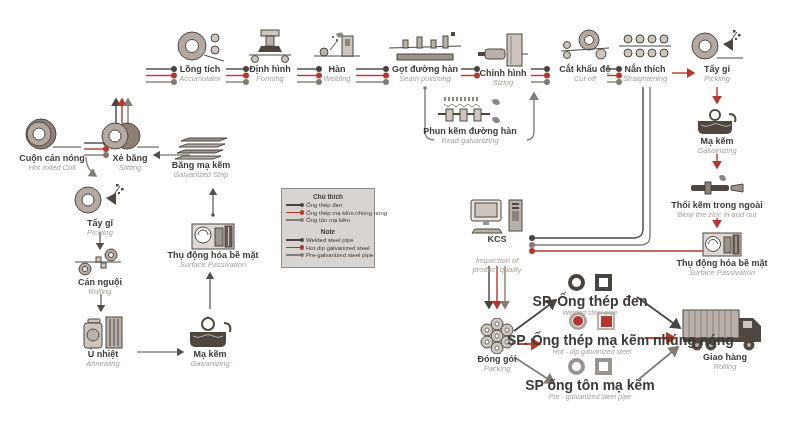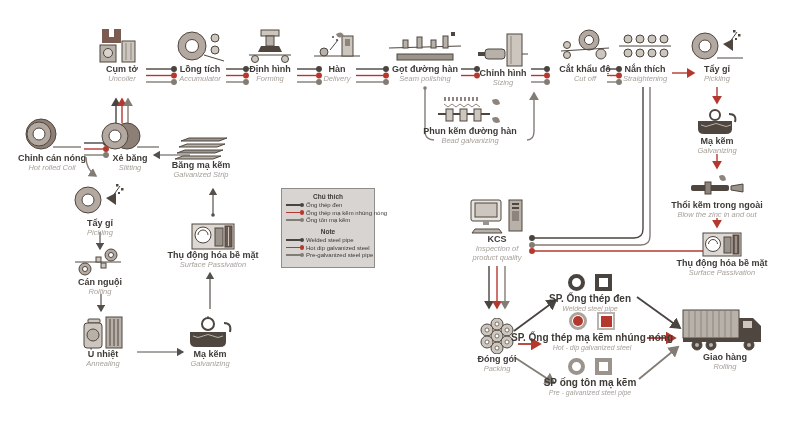--- a/index.html
+++ b/index.html
@@ -3,21 +3,21 @@
 <meta charset="utf-8">
 <style>
   html,body{margin:0;padding:0;background:#fff;}
   .canvas{position:relative;width:800px;height:447px;background:#fff;overflow:hidden;
           font-family:"Liberation Sans", sans-serif;}
   #connectors{position:absolute;left:0;top:0;z-index:1;}
   .station{position:absolute;z-index:2;text-align:center;}
   .station .icon{display:flex;align-items:flex-end;justify-content:center;}
   .vi{font-size:9px;font-weight:bold;color:#3e3a36;line-height:1.15;white-space:nowrap;}
   .en{font-size:7.5px;font-style:italic;color:#a8a099;line-height:1.2;}
-  .kcs .en{max-width:64px;margin:0 auto;}
+  .kcs .en{max-width:64px;margin:12px auto;}
   
   .legend{position:absolute;left:281px;top:188px;width:94px;height:80px;z-index:2;
           background:#d7d4d1;border:1px solid #8f8b88;box-sizing:border-box;padding:4px 4px 2px 4px;}
   .legend .ltitle{font-size:6.5px;font-weight:bold;color:#3e3a36;text-align:center;margin-bottom:2px;}
   .lrow{display:flex;align-items:center;margin-bottom:1.5px;}
   .lrow .llabel{font-size:6px;color:#3e3a36;white-space:nowrap;}
   .larrow{position:relative;display:inline-block;width:16px;height:1.5px;margin-right:4px;flex:none;}
   .larrow::after{content:"";position:absolute;right:-2px;top:-1.6px;width:4.5px;height:4.5px;border-radius:50%;}
   .larrow.w{background:#4a4440}.larrow.w::after{background:#4a4440}
   .larrow.r{background:#b5382e}.larrow.r::after{background:#b5382e}
@@ -25,21 +25,21 @@
   
   .product{position:absolute;z-index:2;text-align:center;}
   .picons{display:flex;justify-content:center;align-items:center;gap:10px;margin-bottom:2px;}
   .ring{display:inline-block;width:9px;height:9px;border-radius:50%;border:4.5px solid #4a4440;}
   .sq{display:inline-block;width:9px;height:9px;border:4.5px solid #4a4440;}
   .ring.gray,.sq.gray{border-color:#9b948d;}
   .ring.thin{border-width:3px;width:12px;height:12px;position:relative;border-color:#aaa49d;}
   .ring.thin::after{content:"";position:absolute;inset:1px;border-radius:50%;background:#b5382e;}
   .sq.thin{border-width:2px;width:14px;height:14px;position:relative;border-color:#b9b3ac;}
   .sq.thin::after{content:"";position:absolute;inset:1.5px;background:#b5382e;}
-  .product .vi{font-size:10px;}
+  .product .vi{font-size:14px;}
   .product .en{font-size:7px;}
 </style>
 </head>
 <body>
 
 <div class="canvas">
 
   <svg id="connectors" width="800" height="447">
     <defs>
       <marker id="dk" markerWidth="6" markerHeight="6" refX="3" refY="3">
@@ -144,34 +144,20 @@
       </g>
 
       <g>
         <line x1="637" y1="297" x2="680" y2="328" stroke="#4a4440" stroke-width="1.8" marker-end="url(#ak)"></line>
         <line x1="647" y1="338" x2="675" y2="338" stroke="#b5382e" stroke-width="1.8" marker-end="url(#ar)"></line>
         <line x1="639" y1="379" x2="678" y2="347" stroke="#837c75" stroke-width="1.8" marker-end="url(#ag)"></line>
       </g>
     </g>
   </svg>
 
-  <div class="station" style="left:77px;top:26px;width:90px">
-    <div class="icon" style="height:38px">
-      <svg width="48" height="36" viewBox="0 0 48 36">
-          <path d="M4,1 h7 v8 h5 v-8 h7 v14 h-19 z" fill="#7a5c52"></path>
-          <rect x="2" y="17" width="16" height="17" fill="#b8b1aa" stroke="#4e463f"></rect>
-          <circle cx="10" cy="25" r="4.5" fill="#d9d3cd" stroke="#4e463f"></circle>
-          <rect x="24" y="13" width="13" height="21" fill="#cdc6bf" stroke="#4e463f"></rect>
-          <line x1="28" y1="15" x2="28" y2="32" stroke="#8d857d"></line>
-          <line x1="33" y1="15" x2="33" y2="32" stroke="#8d857d"></line>
-        </svg>
-    </div>
-    <div class="vi">Cụm tở</div>
-    <div class="en">Uncoiler</div>
-  </div>
 
   <div class="station" style="left:155px;top:26px;width:90px">
     <div class="icon" style="height:38px">
       <svg width="50" height="36" viewBox="0 0 50 36">
           <circle cx="17" cy="18" r="14" fill="#b3a9a1" stroke="#4e463f"></circle>
           <circle cx="17" cy="18" r="6.5" fill="#fff" stroke="#4e463f"></circle>
           <circle cx="40" cy="10" r="4" fill="#cdc6bf" stroke="#4e463f"></circle>
           <circle cx="40" cy="22" r="4" fill="#cdc6bf" stroke="#4e463f"></circle>
           <path d="M29,27 L49,33" stroke="#4e463f" fill="none"></path>
         </svg>
@@ -202,21 +188,21 @@
           <rect x="30" y="8" width="11" height="20" fill="#cdc6bf" stroke="#4e463f"></rect>
           <rect x="33" y="11" width="5" height="7" fill="#8d857d"></rect>
           <circle cx="12" cy="24" r="4" fill="#b8b1aa" stroke="#4e463f"></circle>
           <path d="M18,22 L26,12" stroke="#4e463f"></path>
           <path d="M24,6 q6,-4 8,2 q-6,4 -8,-2" fill="#8d857d"></path>
           <circle cx="21" cy="9" r="1" fill="#4e463f"></circle>
           <circle cx="25" cy="12" r="1" fill="#4e463f"></circle>
         </svg>
     </div>
     <div class="vi">Hàn</div>
-    <div class="en">Delivery</div>
+    <div class="en">Welding</div>
   </div>
 
   <div class="station" style="left:375px;top:26px;width:100px">
     <div class="icon" style="height:38px">
       <svg width="76" height="36" viewBox="0 0 76 36">
           <rect x="10" y="26" width="56" height="6" fill="#9b948d" stroke="#4e463f"></rect>
           <line x1="2" y1="20" x2="74" y2="18" stroke="#4e463f"></line>
           <rect x="16" y="12" width="5" height="8" fill="#b8b1aa" stroke="#4e463f"></rect>
           <rect x="30" y="9" width="5" height="11" fill="#b8b1aa" stroke="#4e463f"></rect>
           <rect x="44" y="12" width="5" height="8" fill="#b8b1aa" stroke="#4e463f"></rect>
@@ -296,21 +282,21 @@
 
   <div class="station" style="left:7px;top:115px;width:90px">
     <div class="icon" style="height:38px">
       <svg width="62" height="36" viewBox="0 0 62 36">
           <circle cx="20" cy="17" r="15" fill="#8d7f75" stroke="#4e463f"></circle>
           <circle cx="18" cy="17" r="12" fill="#b3a9a1" stroke="#4e463f"></circle>
           <circle cx="18" cy="17" r="6" fill="#fff" stroke="#4e463f"></circle>
           <path d="M32,30 H60" stroke="#4e463f"></path>
         </svg>
     </div>
-    <div class="vi">Chỉnh cán nóng</div>
+    <div class="vi">Cuộn cán nóng</div>
     <div class="en">Hot rolled Coil</div>
   </div>
 
   <div class="station" style="left:85px;top:119px;width:90px">
     <div class="icon" style="height:34px">
       <svg width="62" height="32" viewBox="0 0 62 32">
           <circle cx="28" cy="15" r="13" fill="#8d7f75" stroke="#4e463f"></circle>
           <circle cx="16" cy="15" r="13" fill="#b3a9a1" stroke="#4e463f"></circle>
           <circle cx="16" cy="15" r="6" fill="#fff" stroke="#4e463f"></circle>
           <path d="M38,26 H60" stroke="#4e463f"></path>

